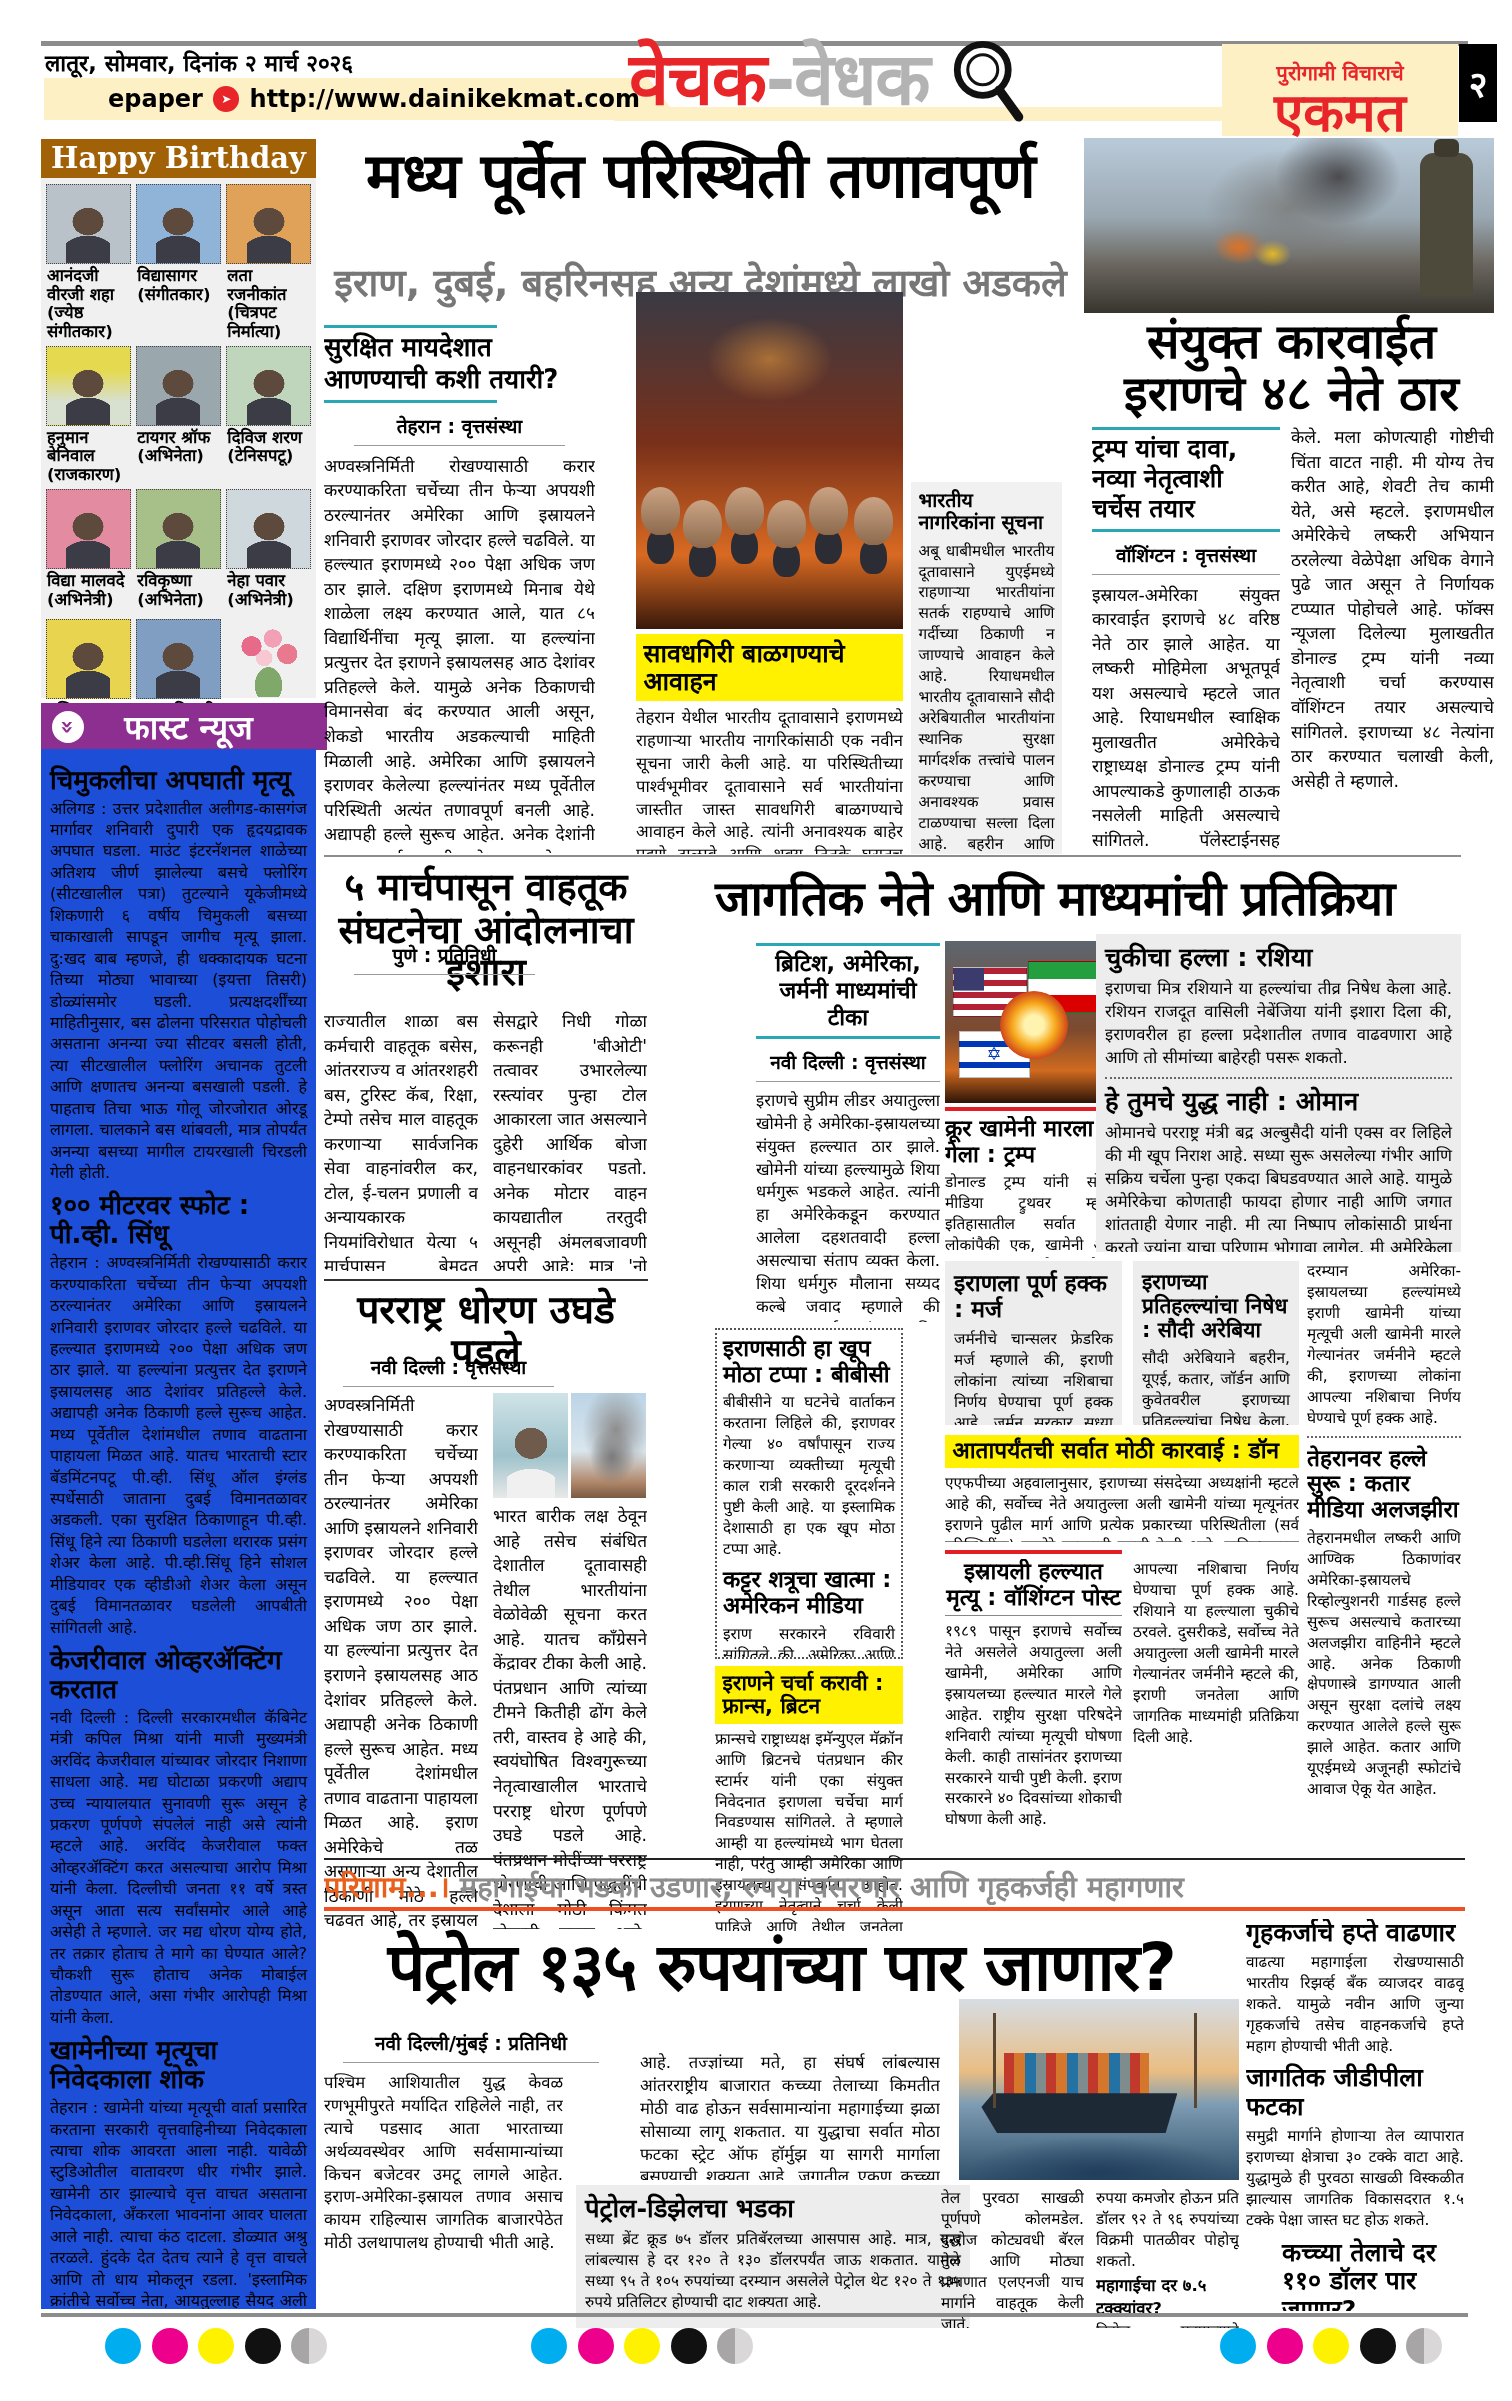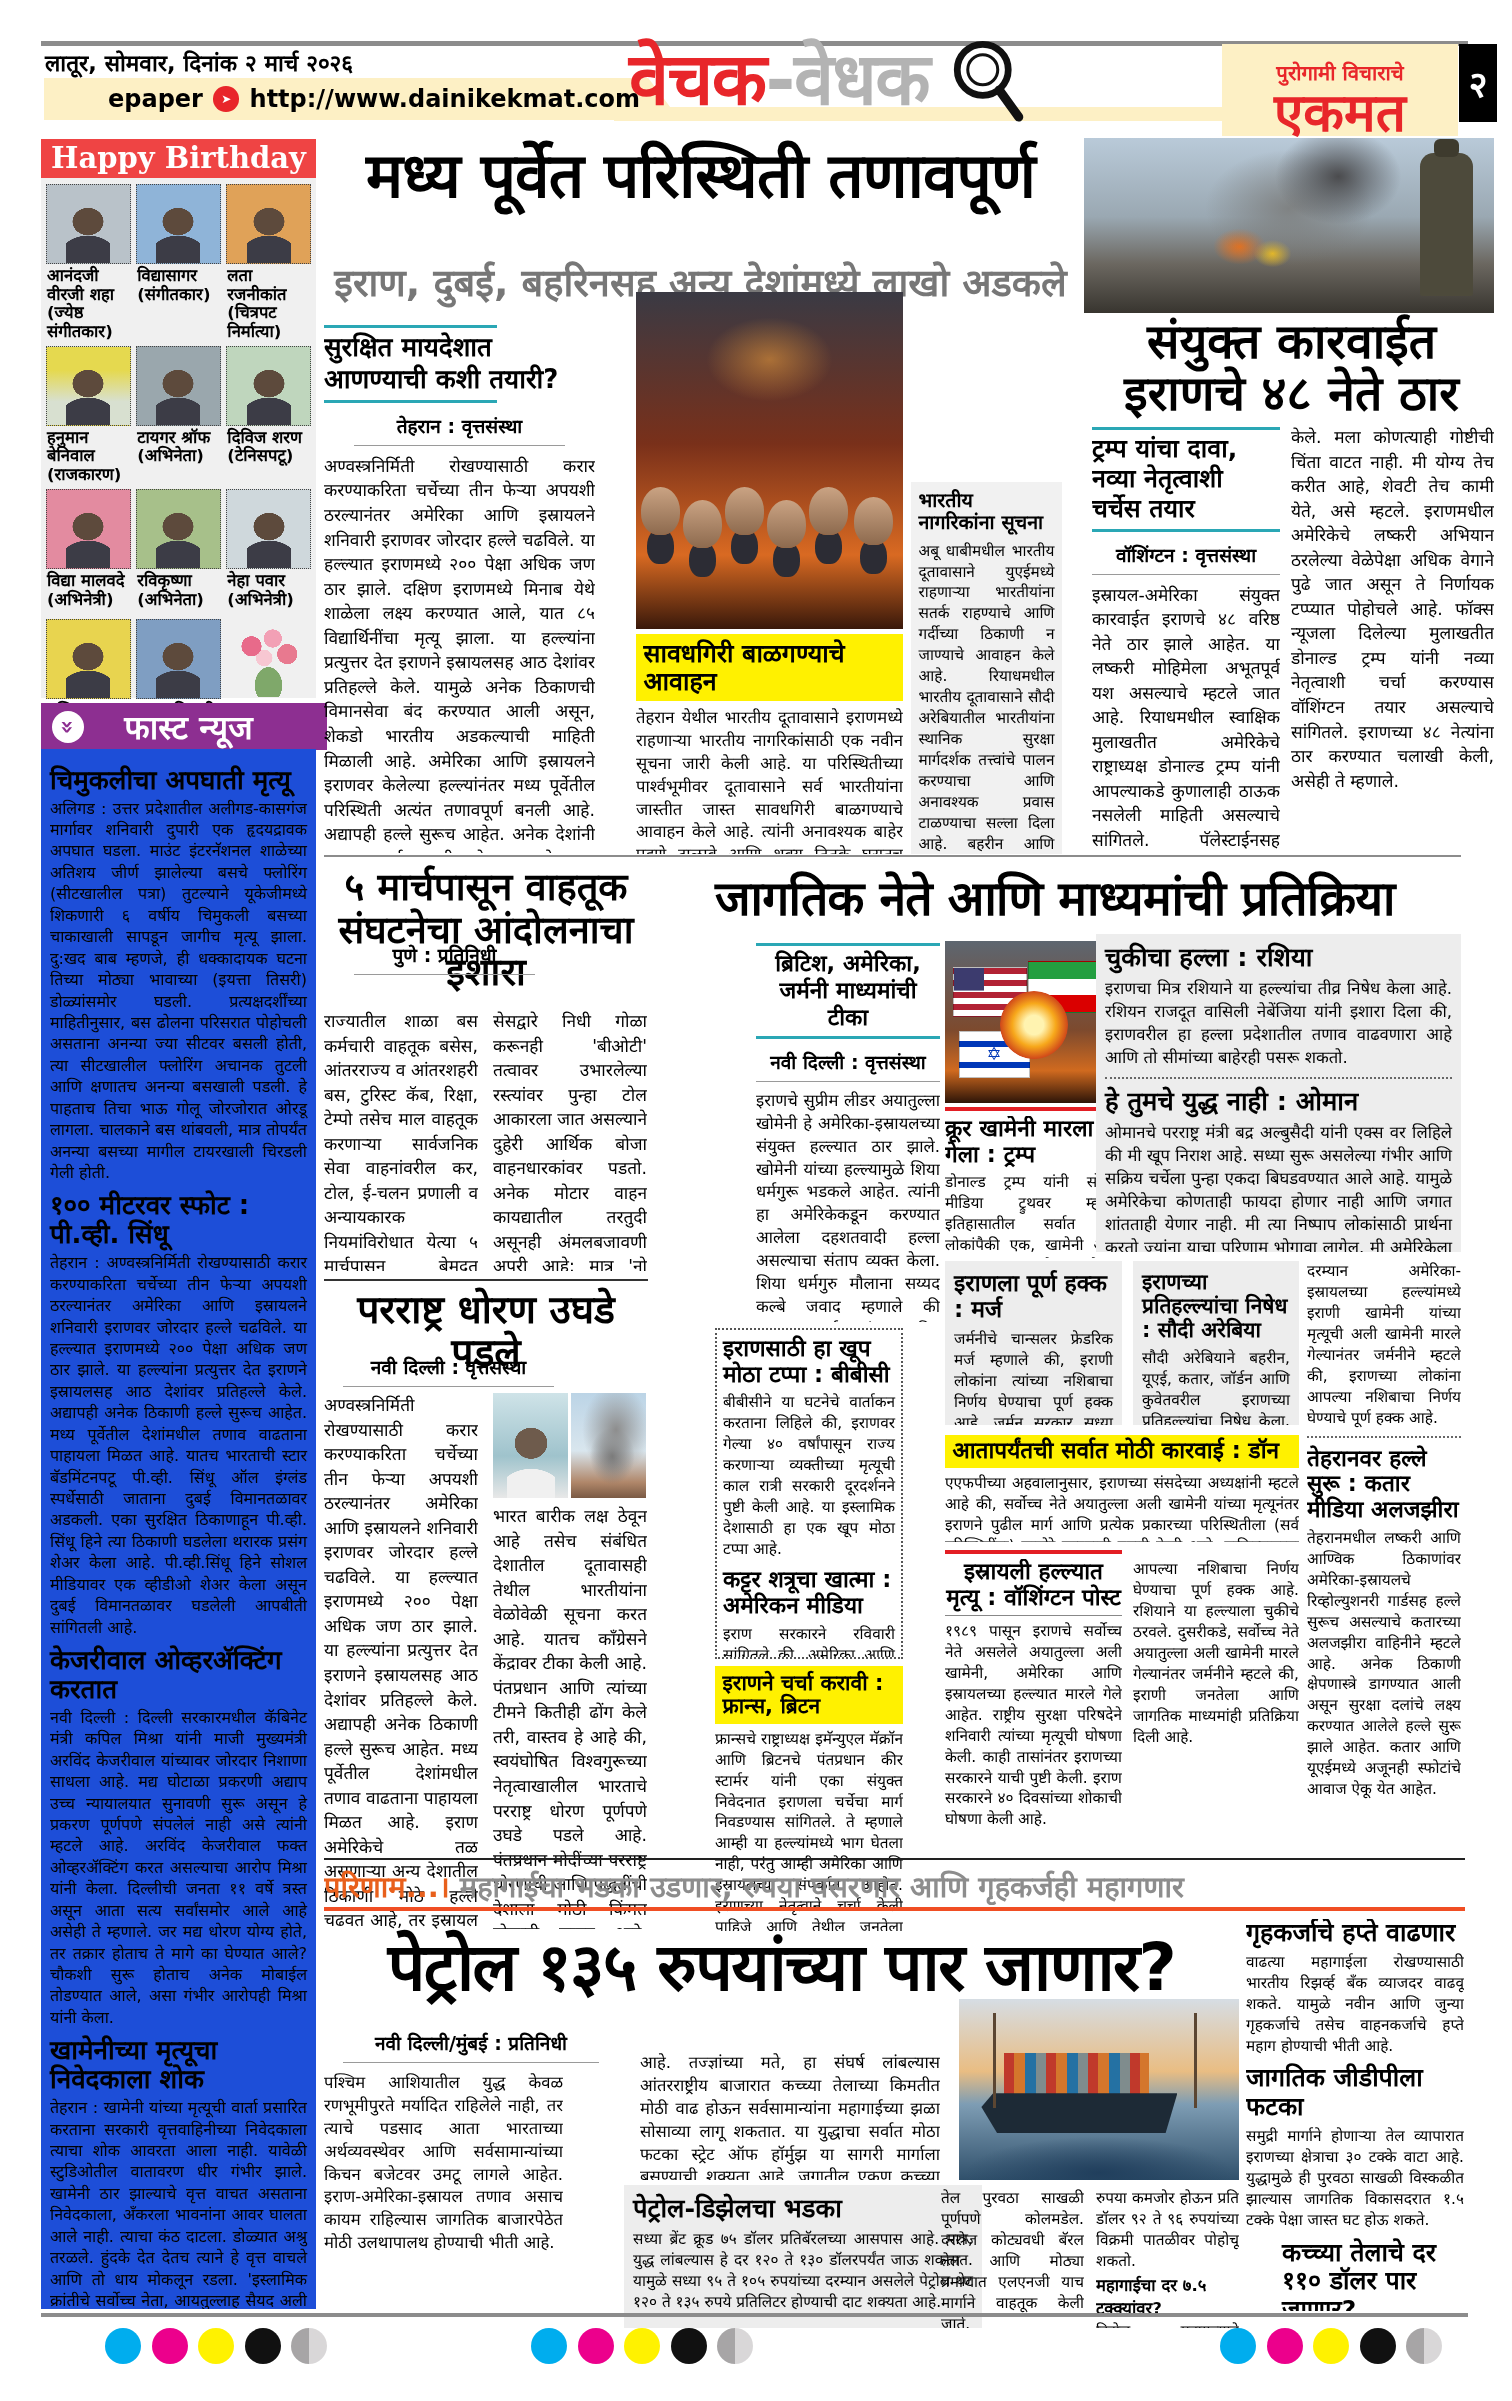--- a/index.html
+++ b/index.html
@@ -17,21 +17,21 @@
          align-items:center;justify-content:center;color:#fff;font-size:12px;}
   .logo{font-size:72px;font-weight:bold;letter-spacing:-1.5px;white-space:nowrap;}
   .logo .r{color:#e8262a;}
   .logo .g{color:#b3b3b3;}
   .mast{background:#fdf0c5;text-align:center;padding-top:14px;}
   .mast .tag{color:#e8262a;font-size:20.3px;font-weight:bold;}
   .mast .nm{color:#e8262a;font-size:53px;font-weight:700;line-height:1.0;}
   .pagebox{background:#000;color:#fff;display:flex;align-items:center;justify-content:center;font-size:36px;font-weight:bold;}
   
   .bwrap{background:#f0f0f0;}
-  .bhead{background:#ef4444;color:#fff;text-align:center;font-family:"DejaVu Serif",serif;
+  .bhead{background:#a16207;color:#fff;text-align:center;font-family:"DejaVu Serif",serif;
          font-size:29px;font-weight:bold;height:39px;line-height:39px;}
   .bgrid{display:grid;grid-template-columns:1fr 1fr 1fr;gap:4.5px;padding:6px 4.5px;}
   .ph{height:78px;border:1.5px dotted #444;background:#9fb3c0;position:relative;}
   .ph::after{content:"";position:absolute;left:50%;bottom:0;transform:translateX(-50%);
              width:44px;height:56px;background:radial-gradient(25.6px 22.6px at 50% 26%,#5d4a3c 60%,transparent 61%),
              radial-gradient(45px 35px at 50% 92%,#3c3c46 65%,transparent 66%);}
   .cap{font-size:16.6px;font-weight:bold;line-height:1.12;padding:3px 1.5px 0 1.5px;min-height:42px;}
   .bq{height:78px;background:
       radial-gradient(16.6px 16.6px at 30% 35%,#e86a8a 60%,transparent 61%),
       radial-gradient(15px 15px at 55% 25%,#f2a0b5 60%,transparent 61%),
@@ -342,21 +342,21 @@
 
   <div class="abs ovh body22" style="left:324px;top:2072px;width:239px;height:255px;">पश्चिम आशियातील युद्ध केवळ रणभूमीपुरते मर्यादित राहिलेले नाही, तर त्याचे पडसाद आता भारताच्या अर्थव्यवस्थेवर आणि सर्वसामान्यांच्या किचन बजेटवर उमटू लागले आहेत. इराण-अमेरिका-इस्रायल तणाव असाच कायम राहिल्यास जागतिक बाजारपेठेत मोठी उलथापालथ होण्याची भीती आहे.</div>
   <div class="abs ovh body22" style="left:640px;top:2052px;width:300px;height:128px;">आहे. तज्ज्ञांच्या मते, हा संघर्ष लांबल्यास आंतरराष्ट्रीय बाजारात कच्च्या तेलाच्या किमतीत मोठी वाढ होऊन सर्वसामान्यांना महागाईच्या झळा सोसाव्या लागू शकतात. या युद्धाचा सर्वात मोठा फटका स्ट्रेट ऑफ हॉर्मुझ या सागरी मार्गाला बसण्याची शक्यता आहे. जगातील एकूण कच्च्या तेलाचा आणि रिफाइंड उत्पादनांचा सुमारे २० टक्के व्यापार याच मार्गावरून होतो. जर इराणने प्रत्युत्तर म्हणून हा मार्ग रोखला, तर जागतिक</div>
   <div class="abs img-ship" style="left:959px;top:1999px;width:280px;height:181px;">
     <div class="ctn"></div>
     <div class="hull"></div>
     <div class="crane" style="left:12%;"></div>
     <div class="crane" style="left:84%;"></div>
   </div>
 
-  <div class="abs gbox ovh" style="left:576px;top:2185px;width:358px;height:143px;box-sizing:border-box;margin-left:48px;">
+  <div class="abs gbox ovh" style="left:576px;top:2185px;width:394px;height:143px;box-sizing:border-box;">
     <h4 style="font-size:25.6px;">पेट्रोल-डिझेलचा भडका</h4>
     <div class="body21">सध्या ब्रेंट क्रूड ७५ डॉलर प्रतिबॅरलच्या आसपास आहे. मात्र, युद्ध लांबल्यास हे दर १२० ते १३० डॉलरपर्यंत जाऊ शकतात. यामुळे सध्या ९५ ते १०५ रुपयांच्या दरम्यान असलेले पेट्रोल थेट १२० ते १३५ रुपये प्रतिलिटर होण्याची दाट शक्यता आहे.</div>
   </div>
   <div class="abs ovh" style="left:941px;top:2188px;width:143px;height:140px;">
     <div class="body21">तेल पुरवठा साखळी पूर्णपणे कोलमडेल. दररोज कोट्यवधी बॅरल तेल आणि मोठ्या प्रमाणात एलएनजी याच मार्गाने वाहतूक केली जाते.</div>
 
   </div>
   <div class="abs ovh" style="left:1096px;top:2188px;width:143px;height:140px;">
     <div class="body21">रुपया कमजोर होऊन प्रति डॉलर ९२ ते ९६ रुपयांच्या विक्रमी पातळीवर पोहोचू शकतो.</div>
     <div class="b" style="font-size:16.6px;margin:1.5px 0;">महागाईचा दर ७.५ टक्क्यांवर?</div>

